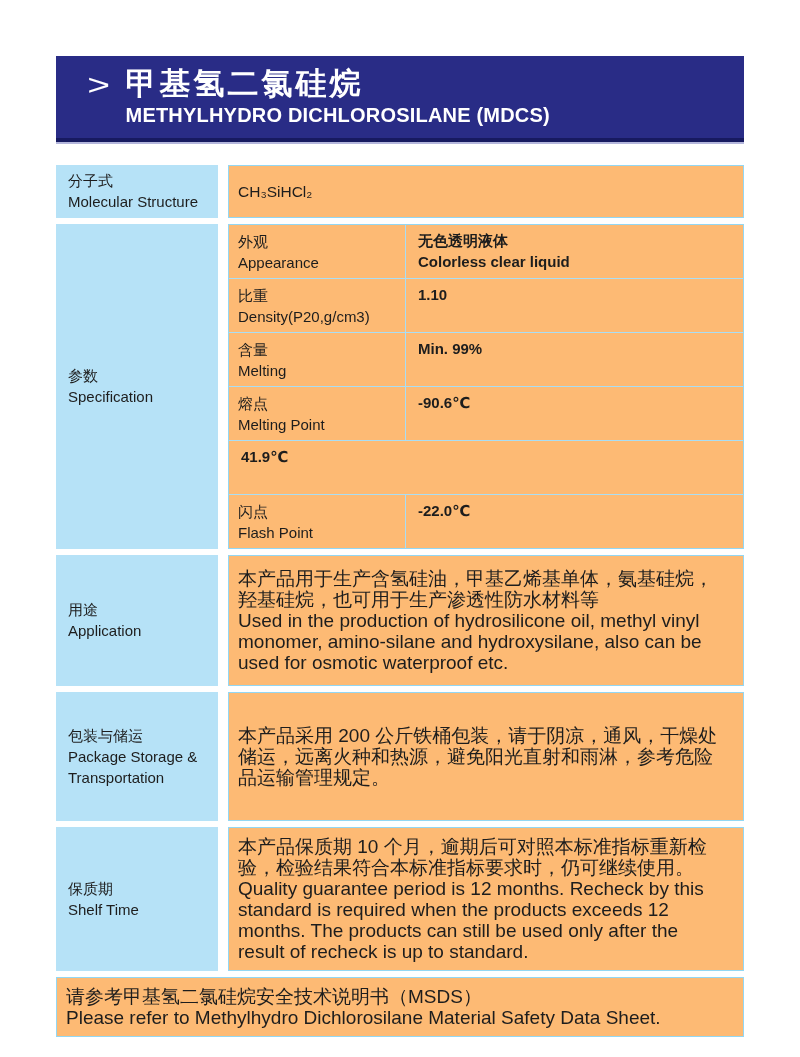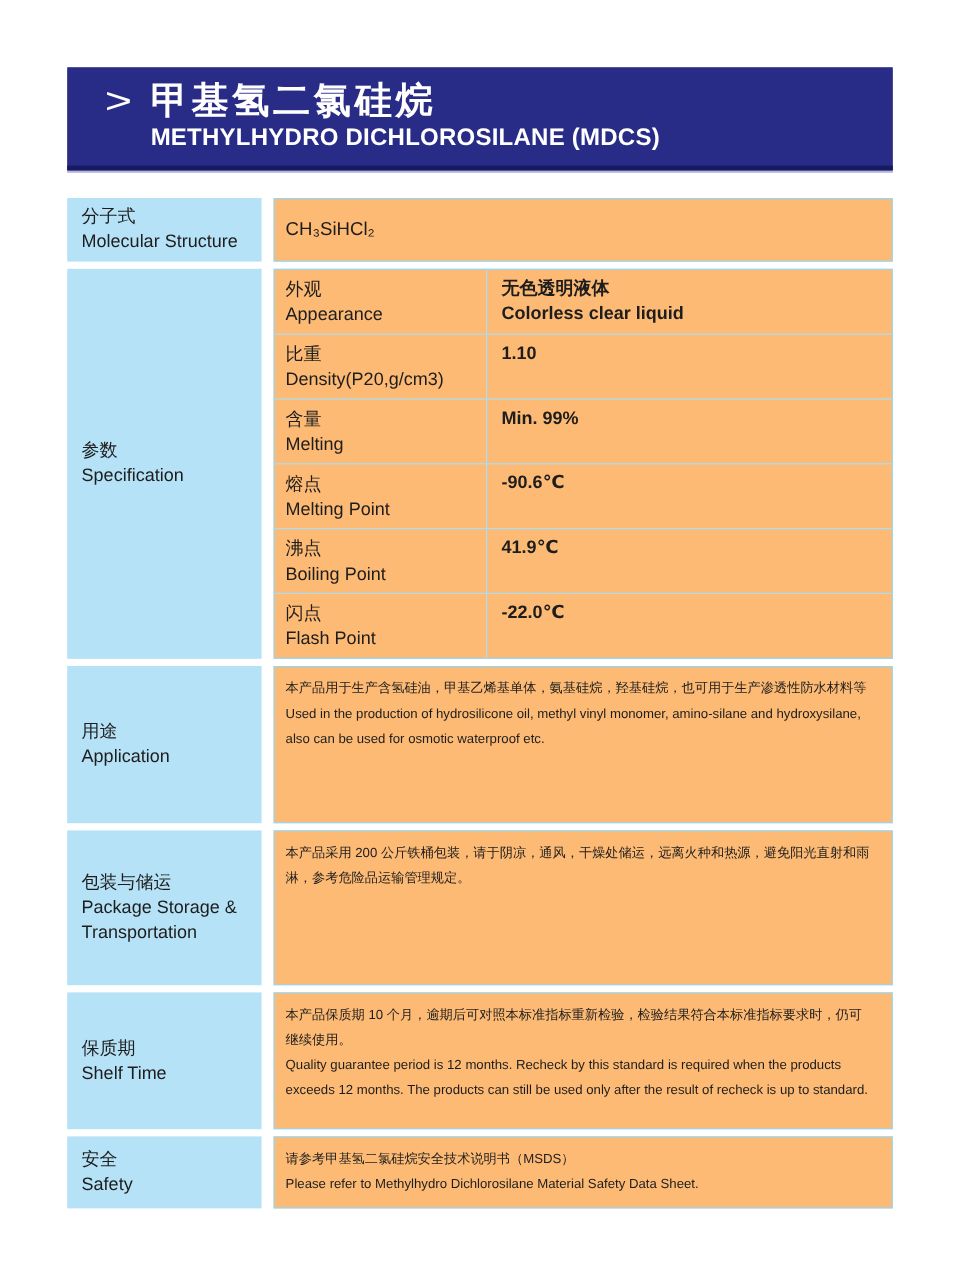--- a/index.html
+++ b/index.html
@@ -74,23 +74,23 @@
   }
   .spec-val {
     flex: 1;
     display: flex; flex-direction: column; justify-content: flex-start;
     padding: 5px 8px 5px 12px; box-sizing: border-box;
     font-size: 15px; line-height: 21px; font-weight: bold;
   }
 
   .para {
     height: 100%;
-    display: flex; flex-direction: column; 
+    display: flex; flex-direction: column; justify-content: center;
     padding: 8px 14px 8px 9px; box-sizing: border-box;
-    font-size: 11px; line-height: 21px;
+    font-size: 19px; line-height: 21px;
   }
   .formula { font-size: 15.5px; }
 </style>
 </head>
 <body>
 
 <div class="page">
   <div class="content">
 
     <div class="header">
@@ -155,24 +155,20 @@
             <div class="spec-name">
               <div>熔点</div>
               <div>Melting Point</div>
             </div>
             <div class="spec-val">
               <div>-90.6℃</div>
             </div>
           </div>
 
           <div class="spec-row">
-            <div class="spec-name">
-              <div>沸点</div>
-              <div>Boiling Point</div>
-            </div>
             <div class="spec-val">
               <div>41.9℃</div>
             </div>
           </div>
 
           <div class="spec-row">
             <div class="spec-name">
               <div>闪点</div>
               <div>Flash Point</div>
             </div>
@@ -216,24 +212,20 @@
         </div>
         <div class="box">
           <div class="para">
             <div>本产品保质期 10 个月，逾期后可对照本标准指标重新检验，检验结果符合本标准指标要求时，仍可继续使用。</div>
             <div>Quality guarantee period is 12 months. Recheck by this standard is required when the products exceeds 12 months. The products can still be used only after the result of recheck is up to standard.</div>
           </div>
         </div>
       </div>
 
       <div class="section s6">
-        <div class="lbl">
-          <div>安全</div>
-          <div>Safety</div>
-        </div>
         <div class="box">
           <div class="para">
             <div>请参考甲基氢二氯硅烷安全技术说明书（MSDS）</div>
             <div>Please refer to Methylhydro Dichlorosilane Material Safety Data Sheet.</div>
           </div>
         </div>
       </div>
 
     </div>
   </div>

